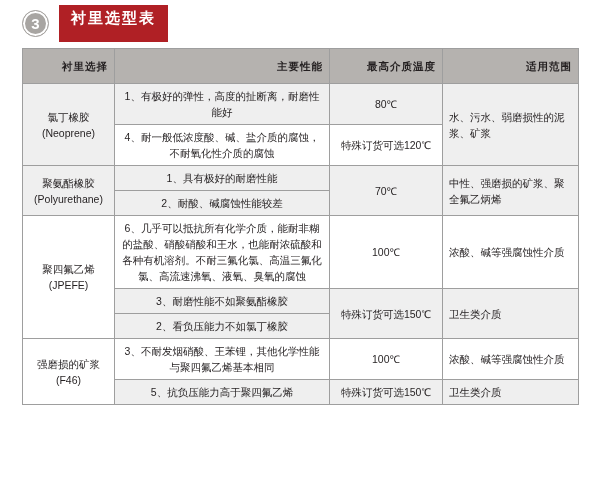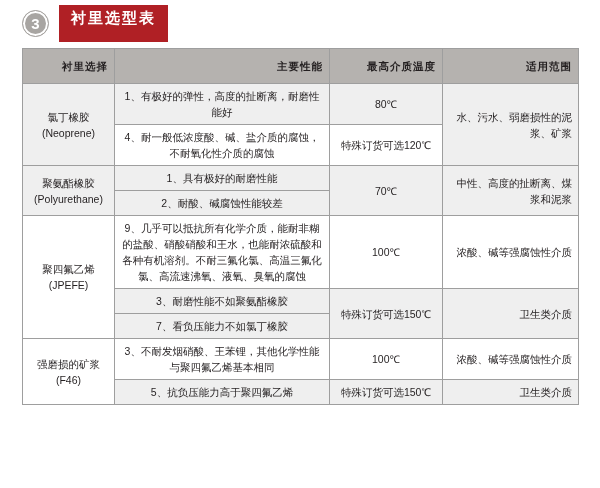--- a/index.html
+++ b/index.html
@@ -103,21 +103,21 @@
   td.perf {
     text-align: center;
     padding-left: 8px;
     padding-right: 8px;
   }
   td.temp {
     text-align: center;
     margin-top: 16px;
   }
   td.scope {
-    text-align: right;
+    text-align: left;
     padding-left: 10px;
     padding-right: 8px;
   }
   .row-shade td { background: #efefef; }
   .row-plain td { background: #ffffff; }
 </style>
 </head>
 <body>
 
 <div class="page">
@@ -159,42 +159,42 @@
           <td class="temp">特殊订货可选120℃</td>
         </tr>
 
         <tr class="row-shade">
           <td class="liner" rowspan="2">
             <span>聚氨酯橡胶</span>
             <span class="en">(Polyurethane)</span>
           </td>
           <td class="perf">1、具有极好的耐磨性能</td>
           <td class="temp" rowspan="2">70℃</td>
-          <td class="scope" rowspan="2">中性、高度的扯断离、煤浆和泥浆</td>
+          <td class="scope" rowspan="2">中性、强磨损的矿浆、聚全氟乙炳烯</td>
         </tr>
         <tr class="row-shade">
           <td class="perf">2、耐酸、碱腐蚀性能较差</td>
         </tr>
 
         <tr class="row-plain">
           <td class="liner" rowspan="3">
             <span>聚四氟乙烯</span>
             <span class="en">(JPEFE)</span>
           </td>
-          <td class="perf">9、几乎可以抵抗所有化学介质，能耐非糊的盐酸、硝酸硝酸和王水，也能耐浓硫酸和各种有机溶剂。不耐三氟化氯、高温三氟化氯、高流速沸氧、液氧、臭氧的腐蚀</td>
+          <td class="perf">6、几乎可以抵抗所有化学介质，能耐非糊的盐酸、硝酸硝酸和王水，也能耐浓硫酸和各种有机溶剂。不耐三氟化氯、高温三氟化氯、高流速沸氧、液氧、臭氧的腐蚀</td>
           <td class="temp">100℃</td>
           <td class="scope">浓酸、碱等强腐蚀性介质</td>
         </tr>
         <tr class="row-shade">
           <td class="perf">3、耐磨性能不如聚氨酯橡胶</td>
           <td class="temp" rowspan="2">特殊订货可选150℃</td>
           <td class="scope" rowspan="2">卫生类介质</td>
         </tr>
         <tr class="row-shade">
-          <td class="perf">7、看负压能力不如氯丁橡胶</td>
+          <td class="perf">2、看负压能力不如氯丁橡胶</td>
         </tr>
 
         <tr class="row-plain">
           <td class="liner" rowspan="2">
             <span>强磨损的矿浆</span>
             <span class="en">(F46)</span>
           </td>
           <td class="perf">3、不耐发烟硝酸、王苯锂，其他化学性能与聚四氟乙烯基本相同</td>
           <td class="temp">100℃</td>
           <td class="scope">浓酸、碱等强腐蚀性介质</td>

